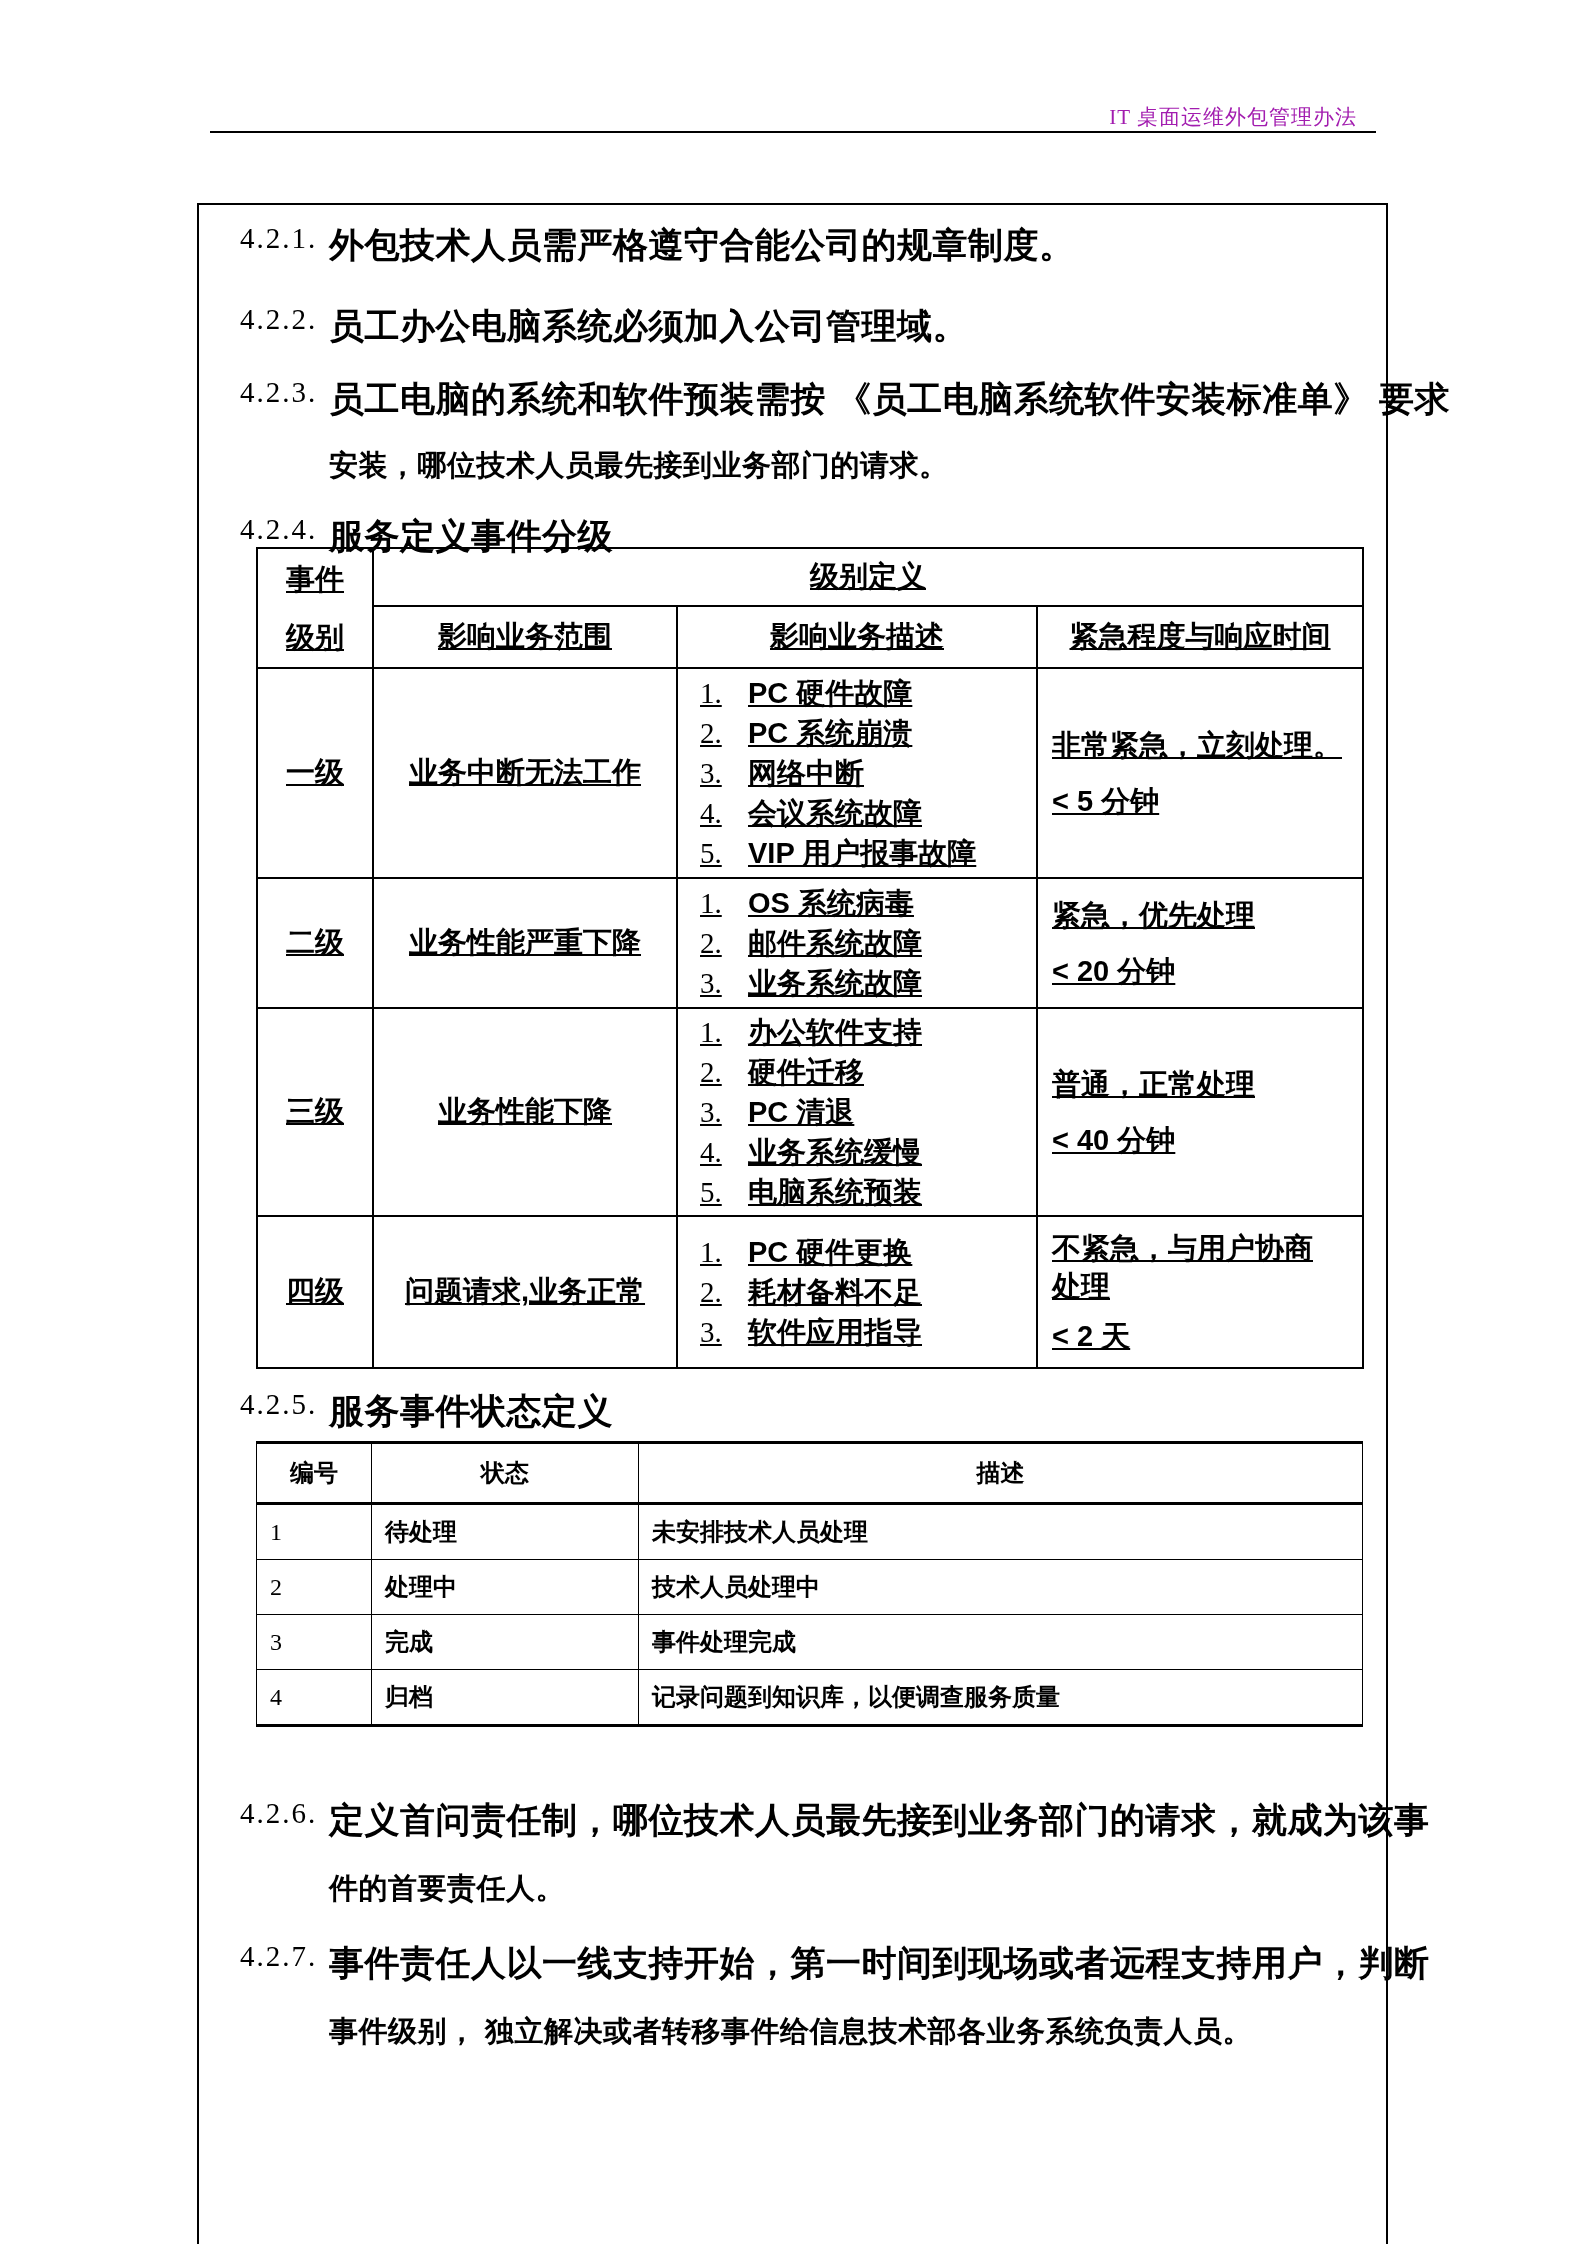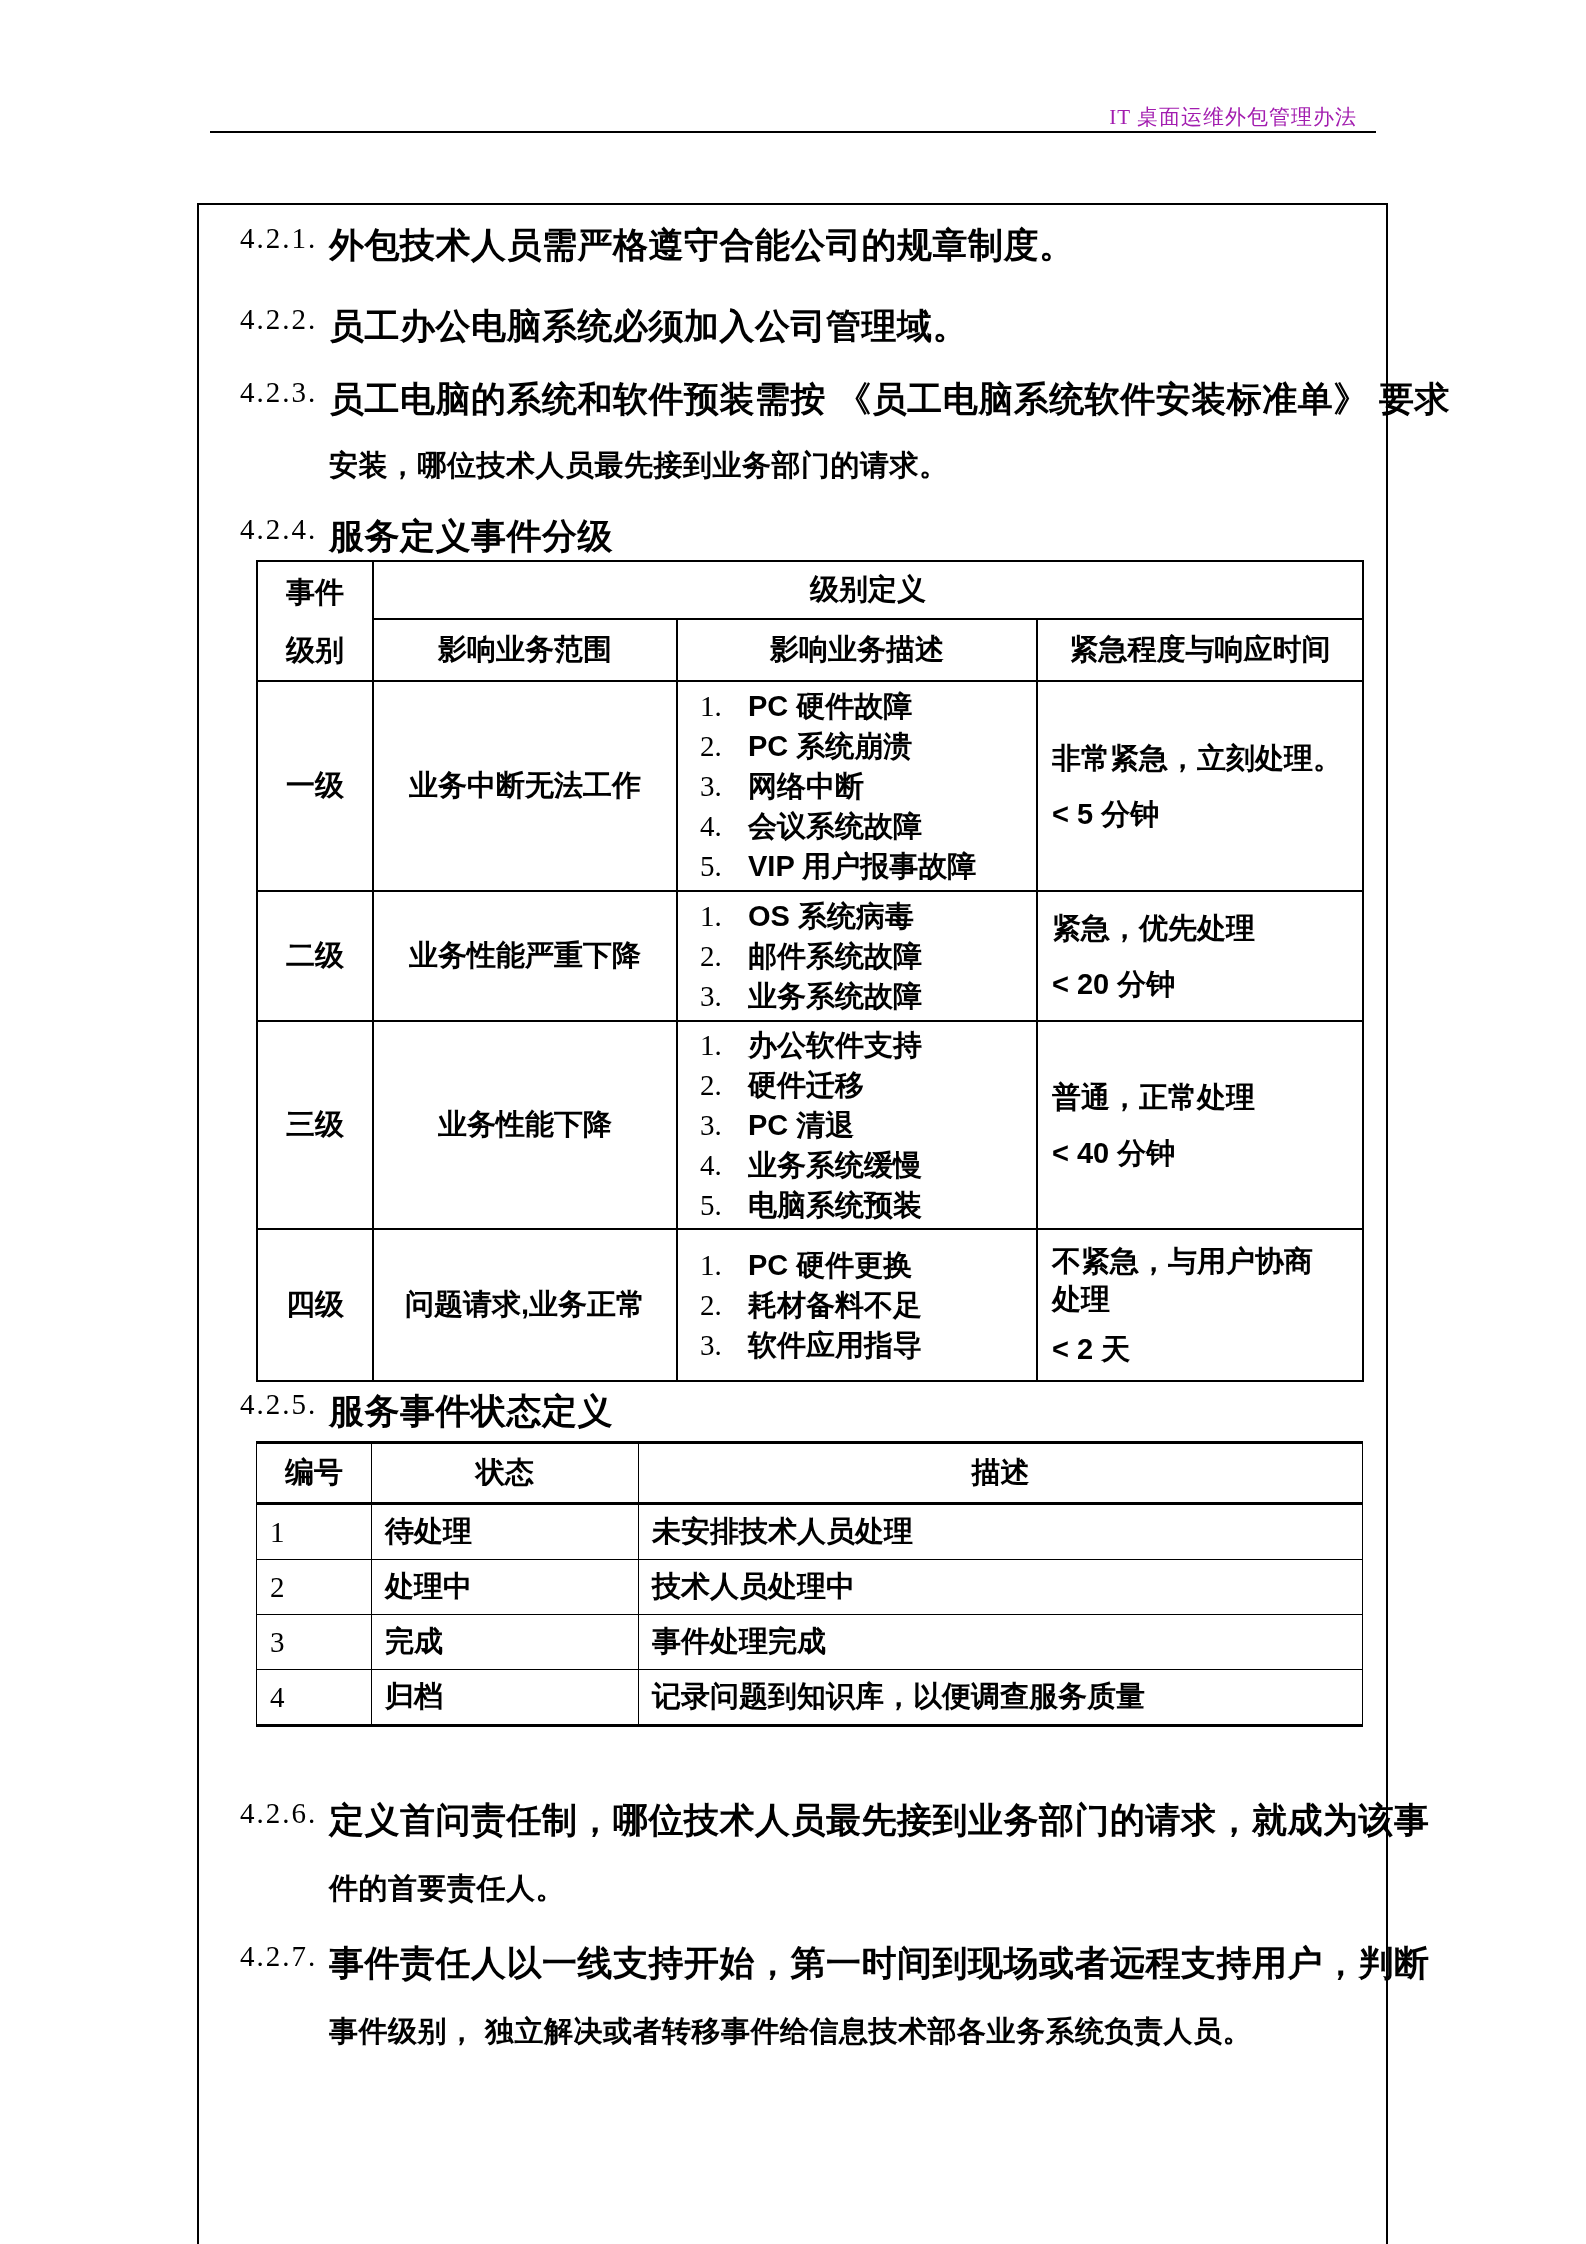--- a/index.html
+++ b/index.html
@@ -25,33 +25,33 @@
   
   .item{position:absolute;left:41px;display:flex;align-items:flex-start;white-space:nowrap;}
   .item .num{
     font-family:"Liberation Serif","DejaVu Serif",serif;
     font-weight:normal;font-size:29px;letter-spacing:2px;width:89px;flex:0 0 89px;
   }
   .item .txt{font-size:35px;font-weight:bold;letter-spacing:0.5px;}
   .cont{position:absolute;left:130px;font-size:29px;font-weight:bold;letter-spacing:0.5px;white-space:nowrap;}
   
   table{border-collapse:collapse;table-layout:fixed;}
-  .t1{position:absolute;left:57px;top:355px;}
+  .t1{position:absolute;left:57px;top:342px;text-decoration:underline;}
   .t1 td{border:2px solid #000;font-size:29px;font-weight:bold;vertical-align:middle;overflow:hidden;}
   .c-center{text-align:center;}
   .lvl2{line-height:58px;}
   .desc-cell{padding-left:22px;}
   .d-item{display:flex;line-height:40px;}
   .d-num{width:48px;flex:0 0 48px;font-family:"Liberation Serif","DejaVu Serif",serif;font-weight:normal;}
   .urg-cell{padding-left:14px;padding-right:8px;line-height:38px;white-space:nowrap;border-radius:27px;}
   .sla{margin-top:18px;}
   .sla-sm{margin-top:12px;}
   
   .t2{position:absolute;left:57px;top:1236px;border-top:3px solid #000;border-bottom:3px solid #000;}
-  .t2 td{border:1px solid #000;font-size:29px;font-weight:bold;vertical-align:middle;}
+  .t2 td{border:1px solid #000;font-size:24px;font-weight:bold;vertical-align:middle;}
   .t2 tr.h td{border-bottom:3px solid #000;text-align:center;height:56px;}
   .t2 tr.r td{height:52px;padding-left:13px;}
   .t2 tr.r td.idc{font-family:"Liberation Serif","DejaVu Serif",serif;font-weight:normal;}
 </style>
 </head>
 <body>
 
 <div class="doc-header">IT 桌面运维外包管理办法</div>
 <div class="header-rule"></div>
 

